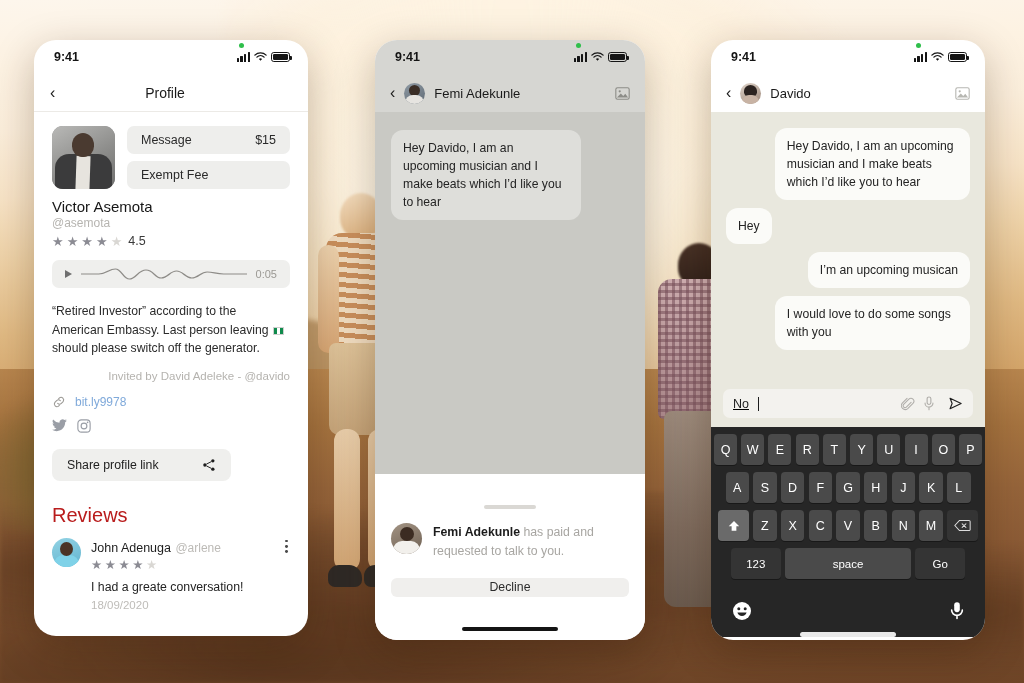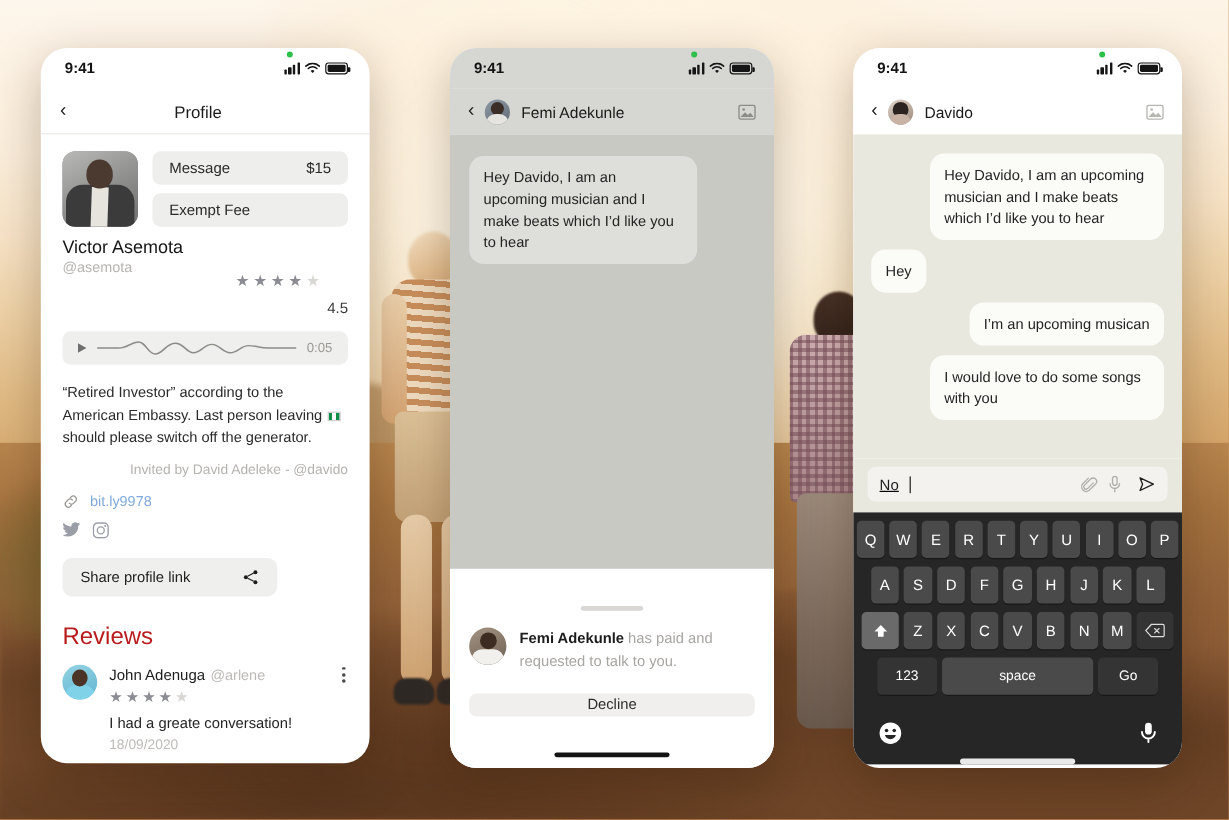--- a/index.html
+++ b/index.html
@@ -178,27 +178,28 @@
   }
   .p1-actions { flex: 1; display: flex; flex-direction: column; gap: 7px; }
   .act-btn {
     background: #eeeeec; border-radius: 7px; height: 28px;
     display: flex; align-items: center; justify-content: space-between;
     padding: 0 14px; font-size: 12.5px; color: #2a2a2a;
   }
   .p1-namerow {
     display: flex; align-items: flex-start; justify-content: space-between;
     margin-top: 9px;
+    flex-direction: column;
   }
   .p1-name { font-size: 15px; color: #161616; }
   .p1-handle { font-size: 12px; color: #b6b4b0; margin-top: 1px; }
   .rating { display: flex; align-items: center; gap: 3px; margin-top: 4px; }
   .star { font-size: 13px; color: #8b8b93; line-height: 1; }
   .star.off { color: #d9d7d3; }
-  .rate-val { font-size: 12.5px; color: #3a3a3a; margin-left: 3px; margin-top: 48px; }
+  .rate-val { font-size: 12.5px; color: #3a3a3a; margin-left: 3px; }
   .audio {
     margin-top: 12px; background: #efefed; border-radius: 7px;
     height: 28px; display: flex; align-items: center; gap: 9px; padding: 0 13px;
   }
   .play-tri {
     width: 0; height: 0; border-left: 7px solid #6f6f6f;
     border-top: 4.5px solid transparent; border-bottom: 4.5px solid transparent;
   }
   .wave { flex: 1; height: 14px; }
   .dur { font-size: 11px; color: #9b9994; }

